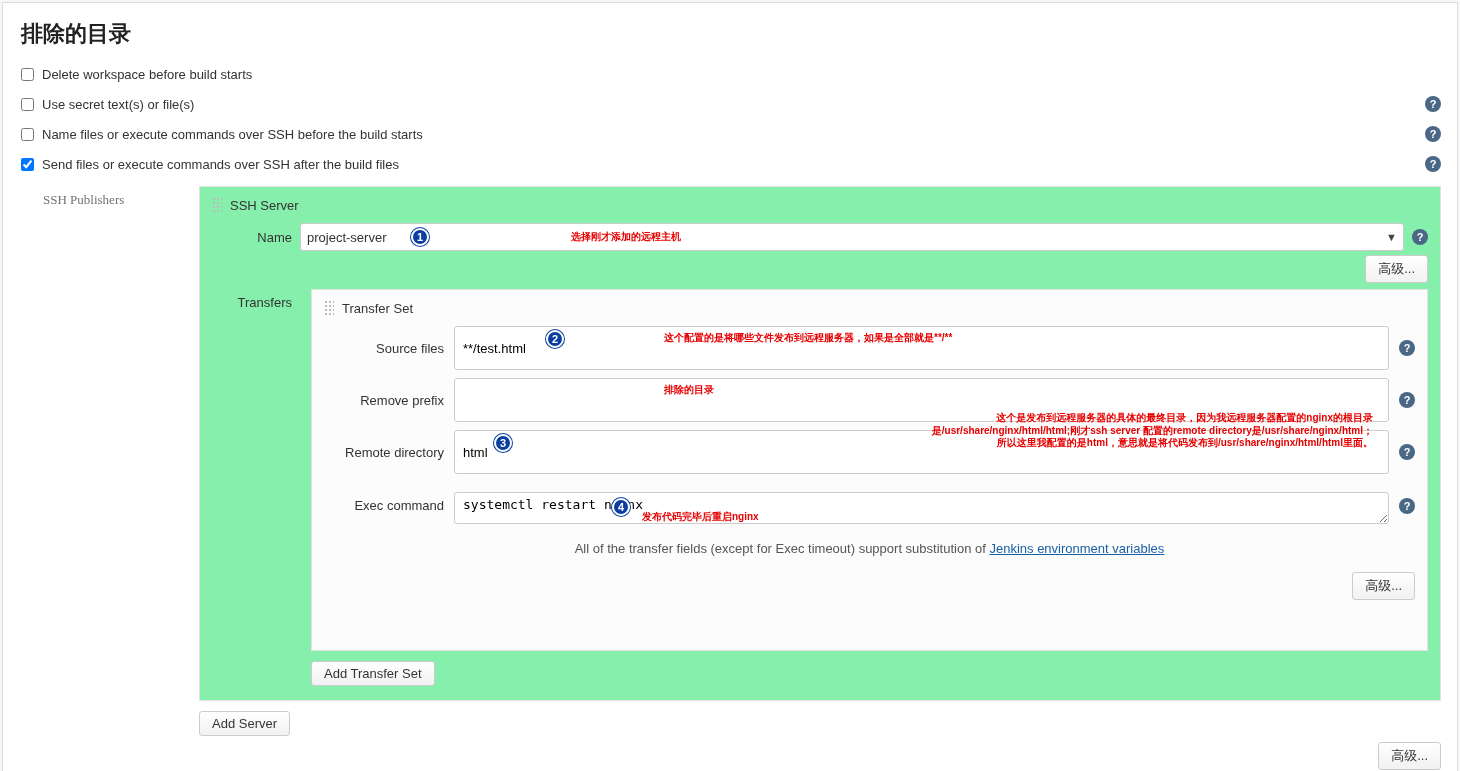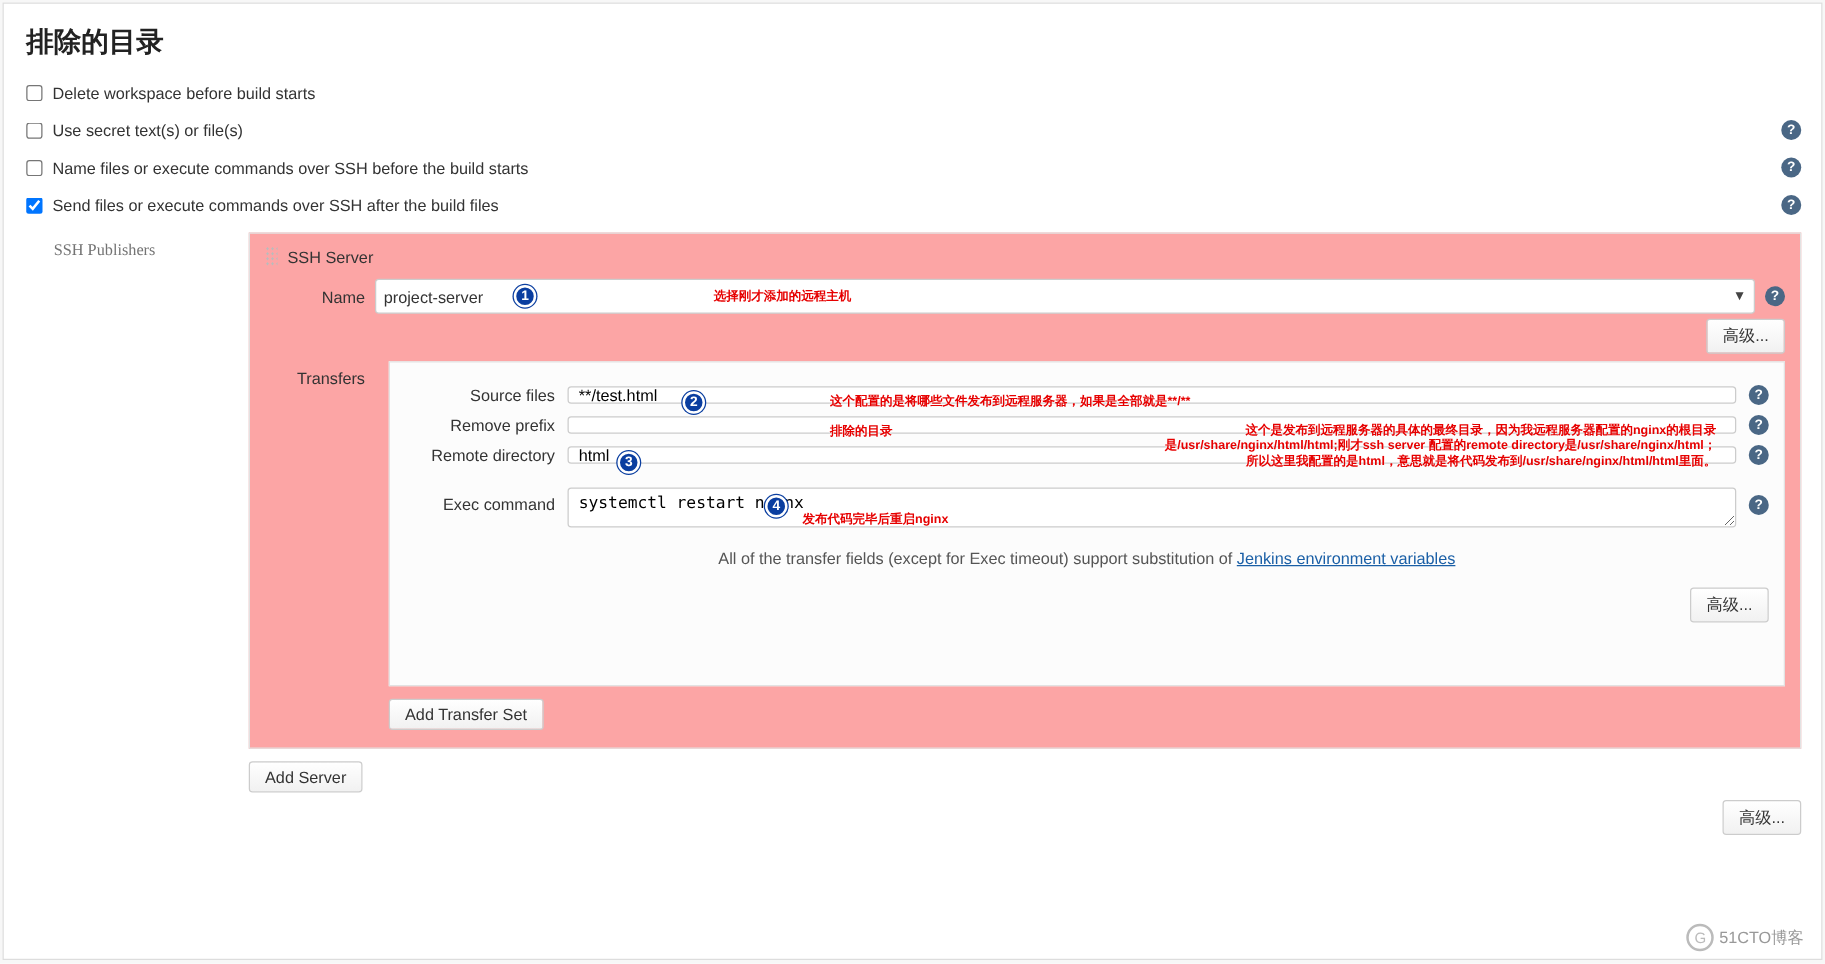--- a/index.html
+++ b/index.html
@@ -48,21 +48,21 @@
     margin-top: 6px;
   }
   .pub-col-label {
     color: #737373;
     padding-top: 6px;
     padding-left: 24px;
     font-family: Liberation Serif, serif;
   }
   .pub-col-content {
     border: 1px solid #e2e2e2;
-    background: #fca5a5;
+    background: #86efac;
     padding: 10px 12px 14px 12px;
   }
   .dotted-head {
     display: flex; align-items: center; gap: 8px;
     margin-bottom: 10px;
   }
   .dots-grip {
     width: 10px; height: 16px;
     background-image: radial-gradient(#bbb 1px, transparent 1px);
     background-size: 4px 4px;
@@ -123,21 +123,21 @@
     align-items: center;
     gap: 10px;
     margin: 8px 0;
   }
   .tf-row .lbl { text-align: right; color: #333; }
 
   .txt {
     width: 100%;
     border: 1px solid #ccc;
     border-radius: 3px;
-    height: 14px;
+    height: 44px;
     padding: 2px 8px;
     font-size: 13px;
     background: #fff;
   }
   .txtarea {
     width: 100%;
     border: 1px solid #ccc;
     border-radius: 3px;
     height: 32px;
     padding: 4px 8px;
@@ -248,20 +248,24 @@
 
         <div class="adv-row">
           <button class="btn">高级...</button>
         </div>
 
         <div class="transfers-layout">
           <div class="transfers-label">Transfers</div>
 
           <div>
             <div class="transfer-box overlay-area">
+              <div class="dotted-head">
+                <span class="dots-grip"></span>
+                <span class="head-text">Transfer Set</span>
+              </div>
 
               <div class="tf-row" style="position:relative;">
                 <div class="lbl">Source files</div>
                 <div style="position:relative;">
                   <input class="txt" value="**/test.html" style="">
                   <span class="badge-num" style="position:absolute; left:92px; top:4px;">2</span>
                   <span class="annot" style="left:210px; top:5px;">这个配置的是将哪些文件发布到远程服务器，如果是全部就是**/**</span>
                 </div>
                 <span class="help-icon">?</span>
               </div>

